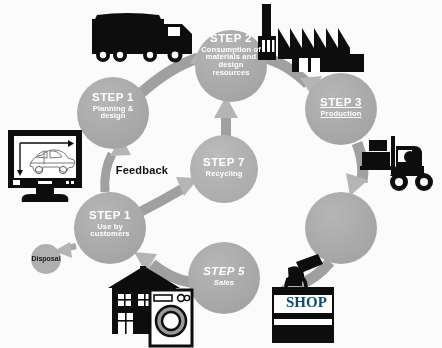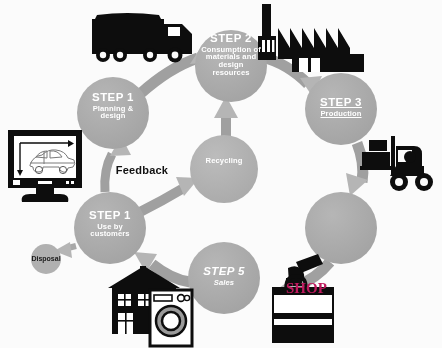--- a/index.html
+++ b/index.html
@@ -262,22 +262,23 @@
   <span class="node-sub">Sales</span>
 </div>
 
 <div class="node-label" style="left:60px;top:210px;width:100px;">
   <span class="node-title">STEP 1</span>
   <span class="node-sub">Use by</span>
   <span class="node-sub">customers</span>
 </div>
 
 <div class="node-label" style="left:174px;top:157px;width:100px;">
+  <span class="node-title">STEP 7</span>
   <span class="node-sub">Recycling</span>
 </div>
 
 <div class="small-node-label" style="left:22px;top:255px;width:48px;">Disposal</div>
 
 <div class="plain-label" style="left:114px;top:164px;width:56px;">Feedback</div>
 
-<div style="position:absolute;left:286px;top:280px;width:44px;color:#be185d;font-weight:bold;font-size:15px;font-family:'Liberation Serif',serif;letter-spacing:0px;">SHOP</div>
+<div style="position:absolute;left:286px;top:294px;width:44px;color:#0c4a6e;font-weight:bold;font-size:15px;font-family:'Liberation Serif',serif;letter-spacing:0px;">SHOP</div>
 
 </div>
 
 </body></html>

